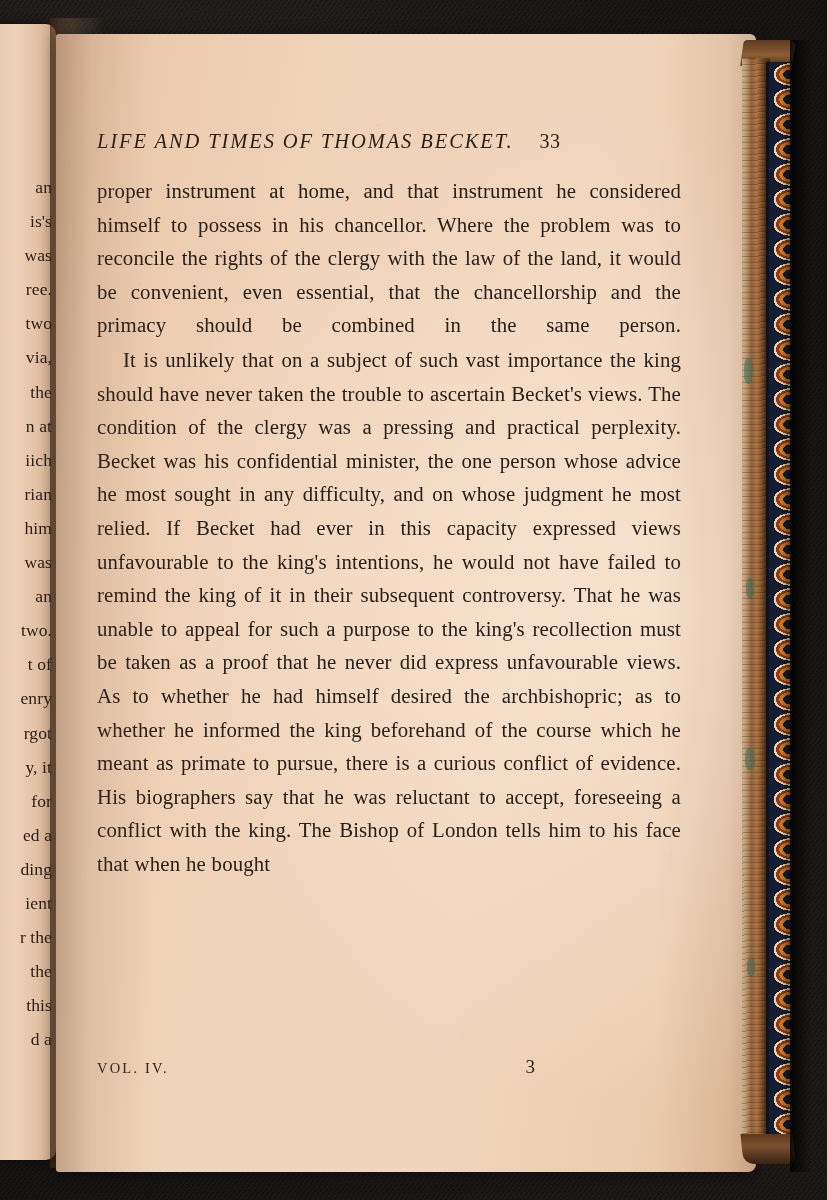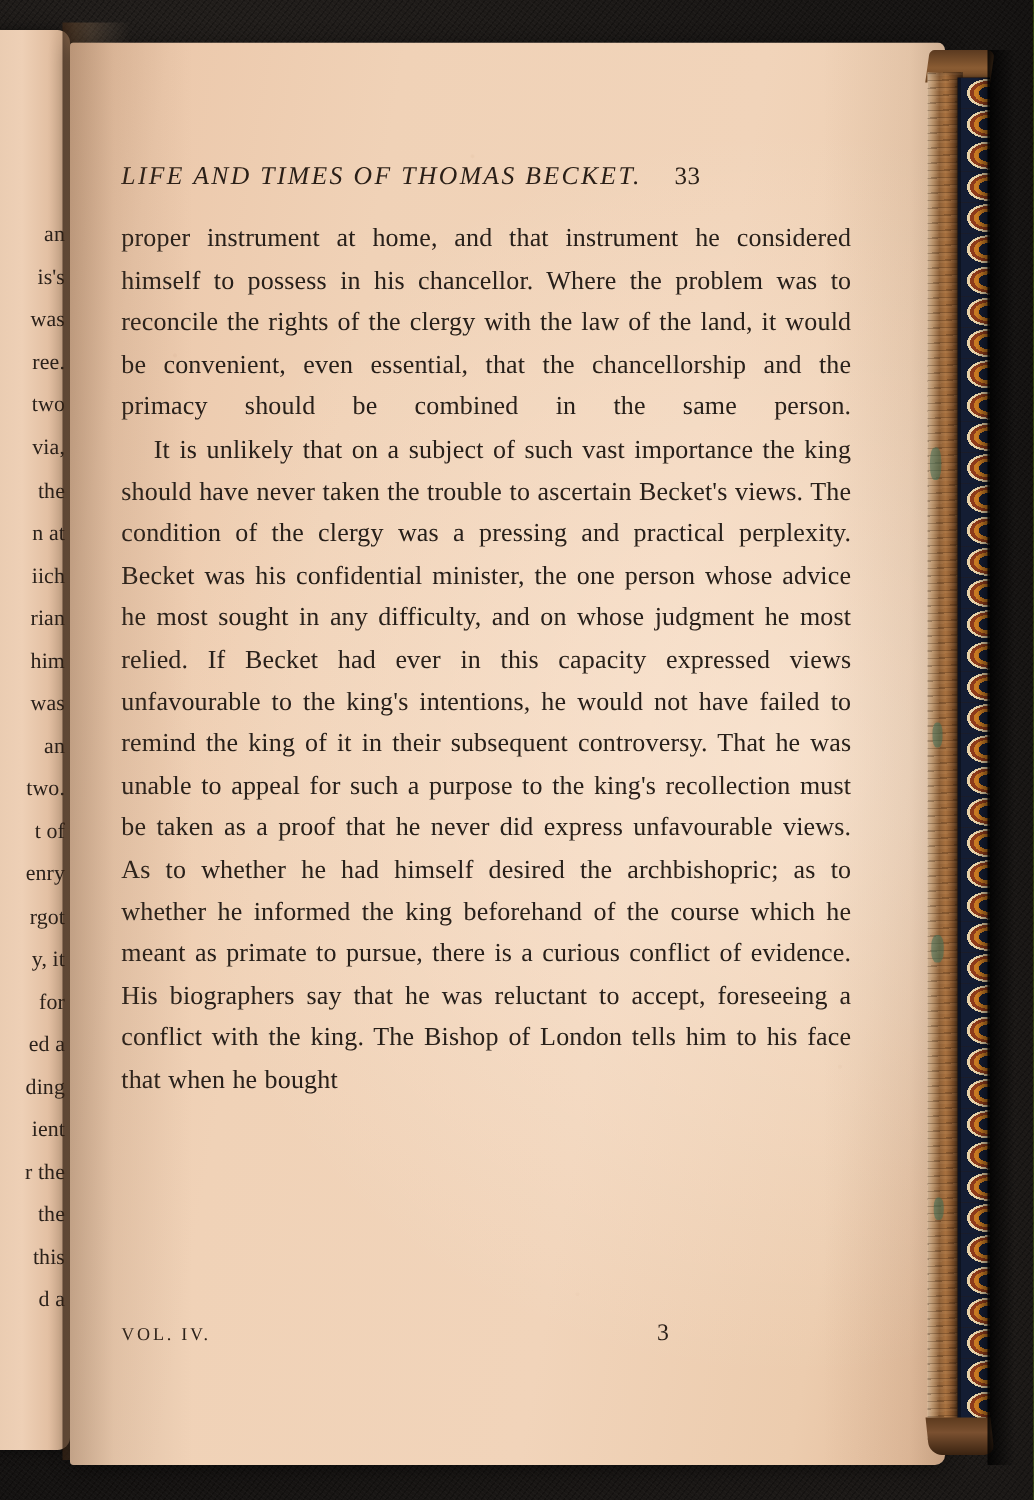--- a/index.html
+++ b/index.html
@@ -1,18 +1,18 @@
 <!DOCTYPE html>
 <html><head>
 <meta charset="utf-8">
 <style>
   html,body{margin:0;padding:0;background:#000;}
   body{width:827px;height:1200px;overflow:hidden;font-family:"Liberation Serif",serif;}
 
-  .scene{position:relative;width:827px;height:1200px;background:#84cc16;overflow:hidden;}
+  .scene{position:relative;width:827px;height:1200px;background:#737373;overflow:hidden;}
 
   
   .backdrop{position:absolute;inset:0;
     background:
       radial-gradient(circle at 20% 10%, rgba(70,62,55,.30), transparent 55%),
       radial-gradient(circle at 85% 88%, rgba(55,48,42,.26), transparent 60%),
       #141211;
   }
   .backdrop::after{content:"";position:absolute;inset:0;opacity:.5;
     background-image:

